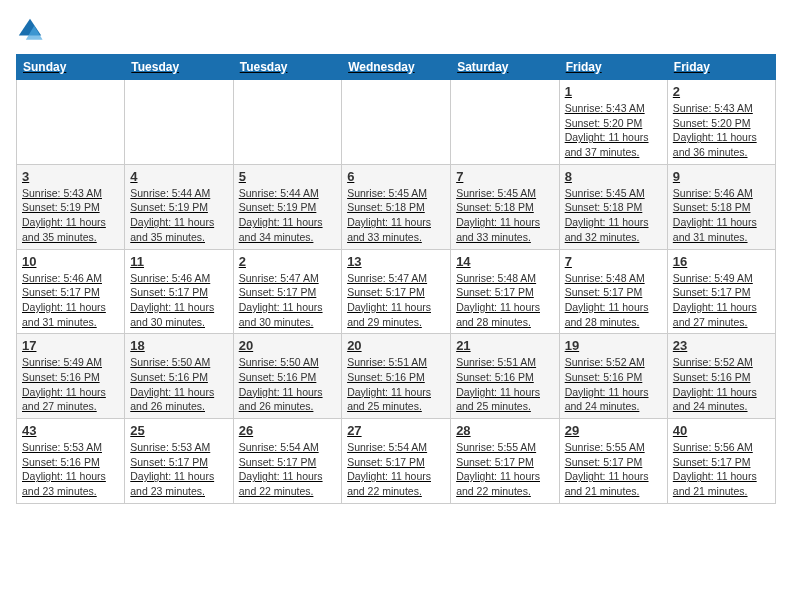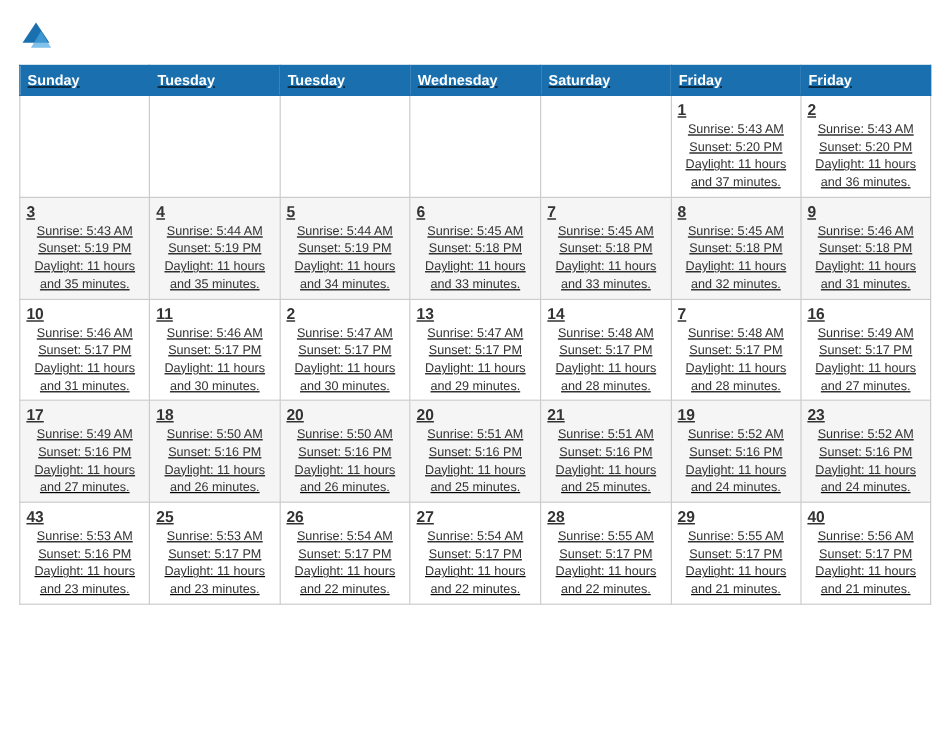--- a/index.html
+++ b/index.html
@@ -79,21 +79,20 @@
     .day-num {
       font-size: 13px;
       font-weight: bold;
       color: #333;
       margin-bottom: 2px;
     }
     .day-info {
       font-size: 10.5px;
       color: #333;
       line-height: 1.4;
-      text-align: center;
     }
     .empty-cell {
       background: #fff !important;
     }
   </style>
 </head>
 <body>
 
 <div class="page">
   <div class="header">

